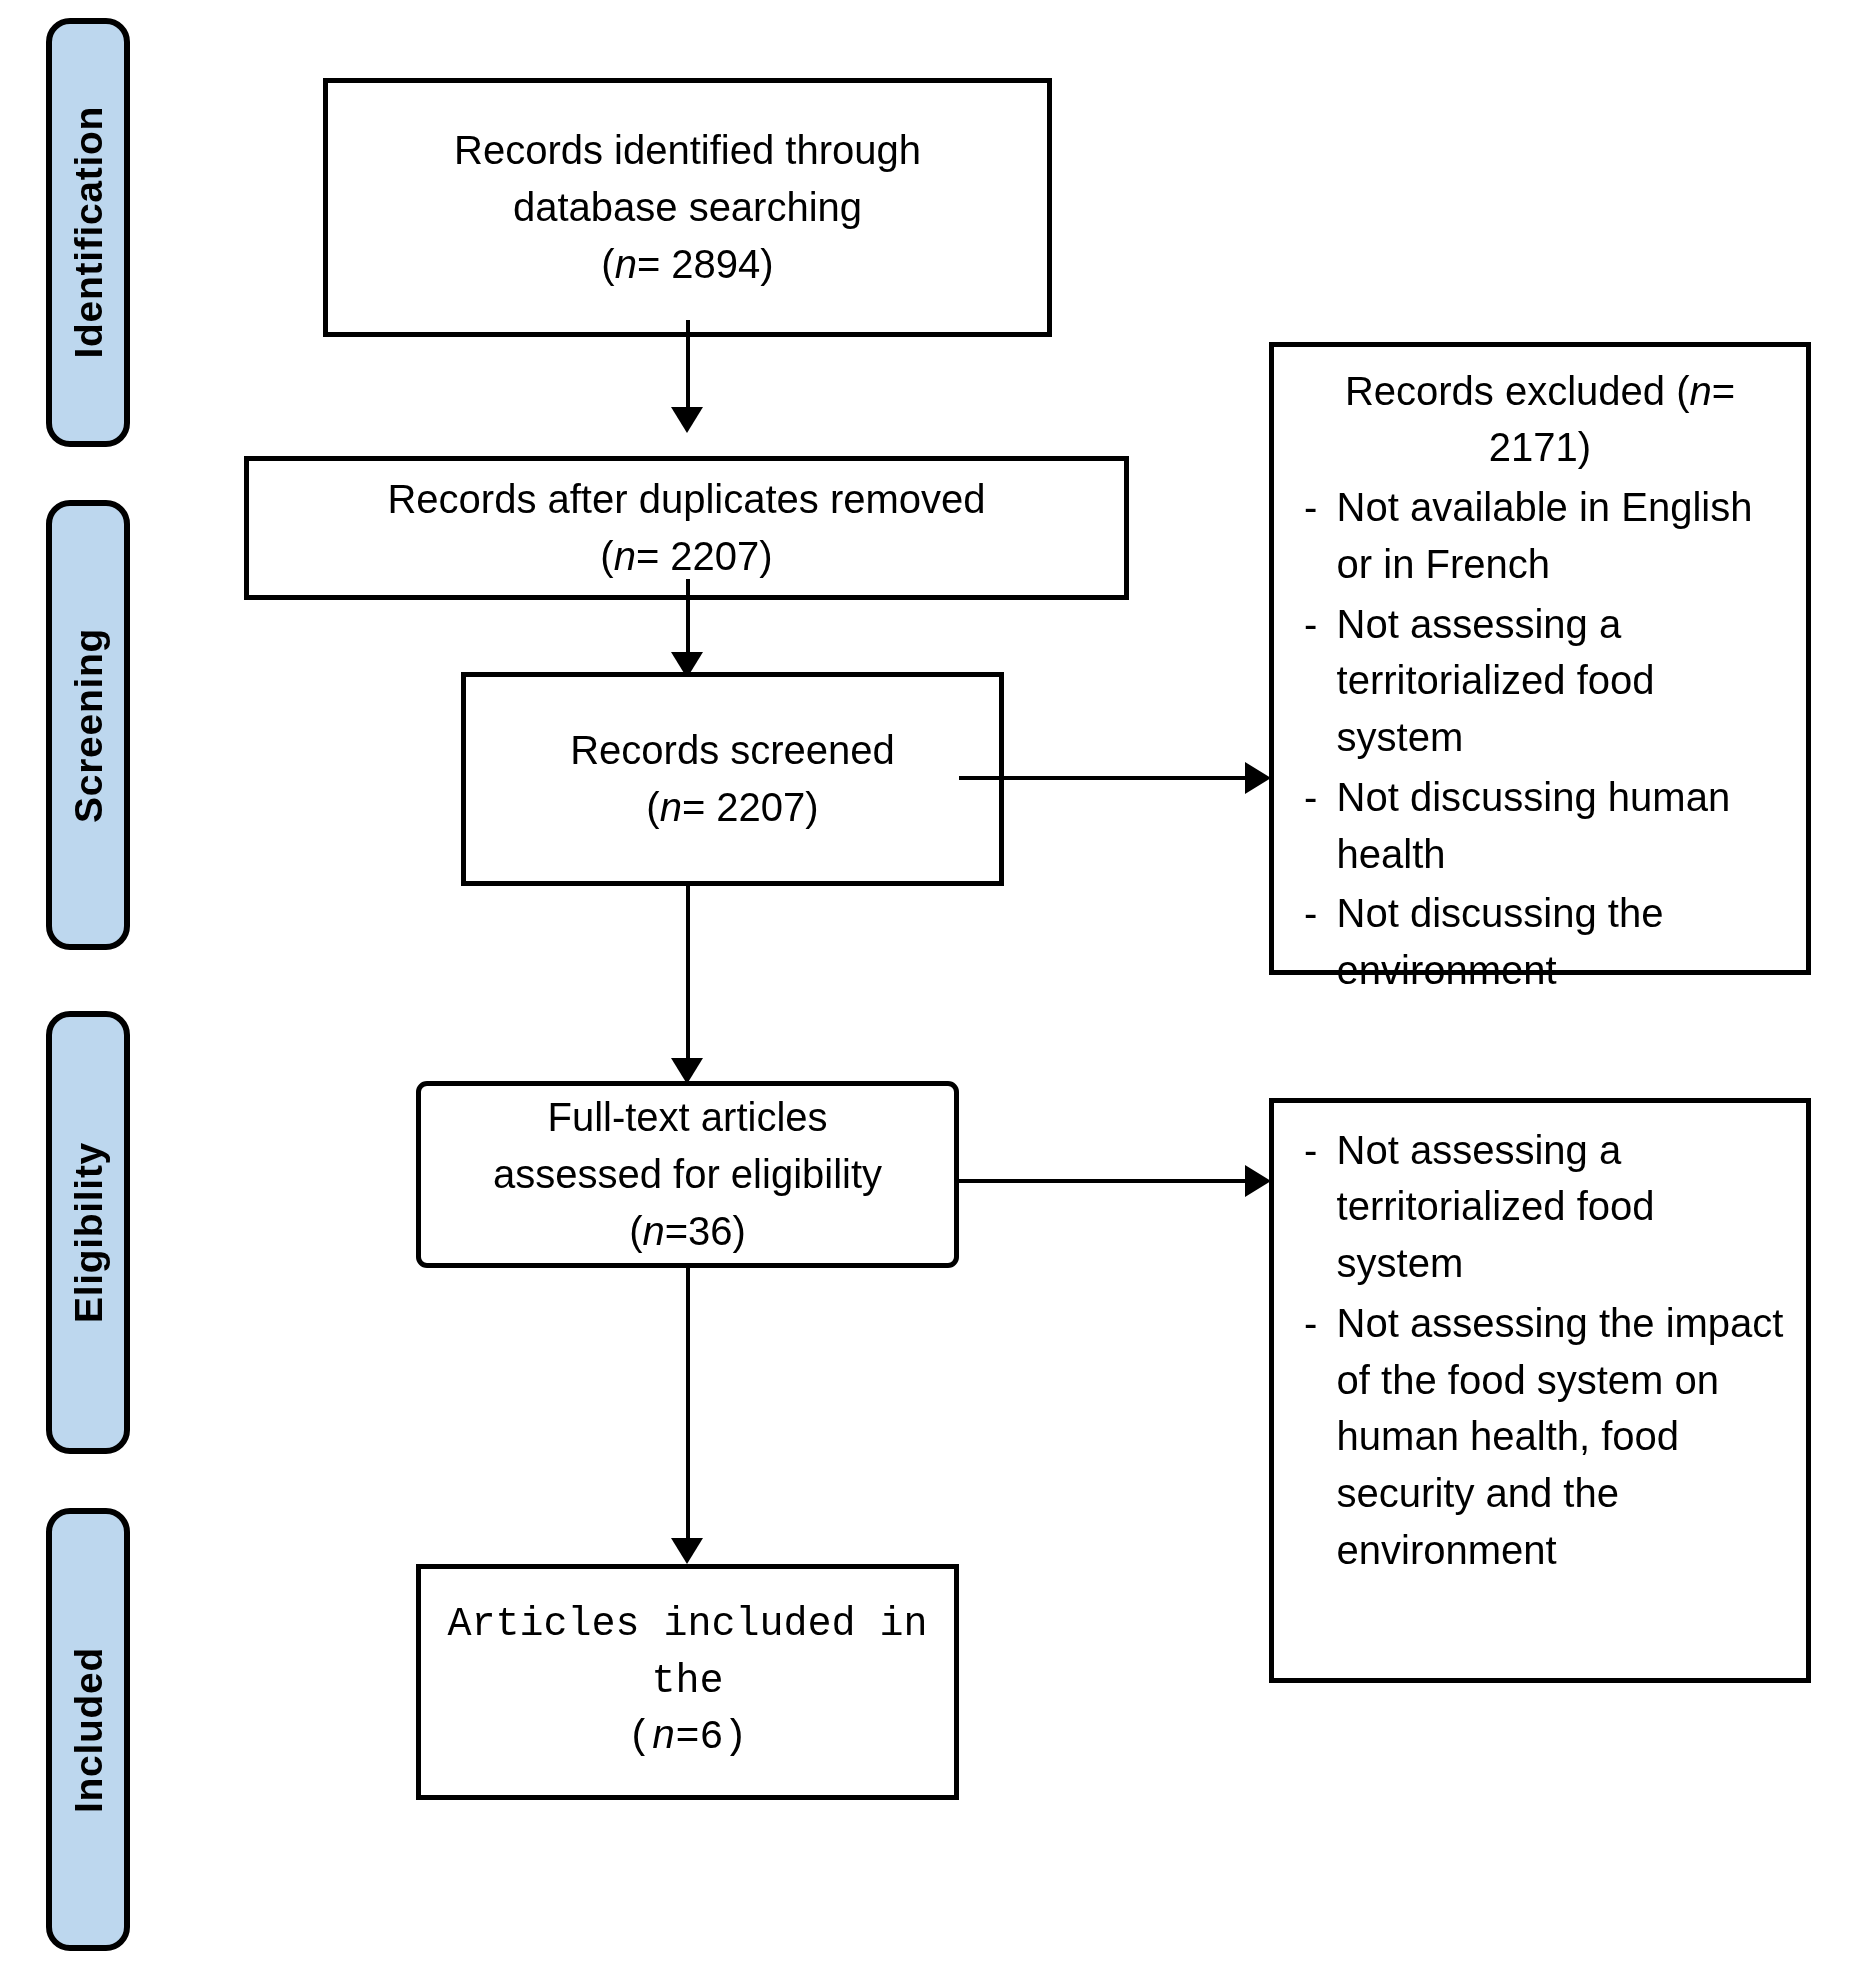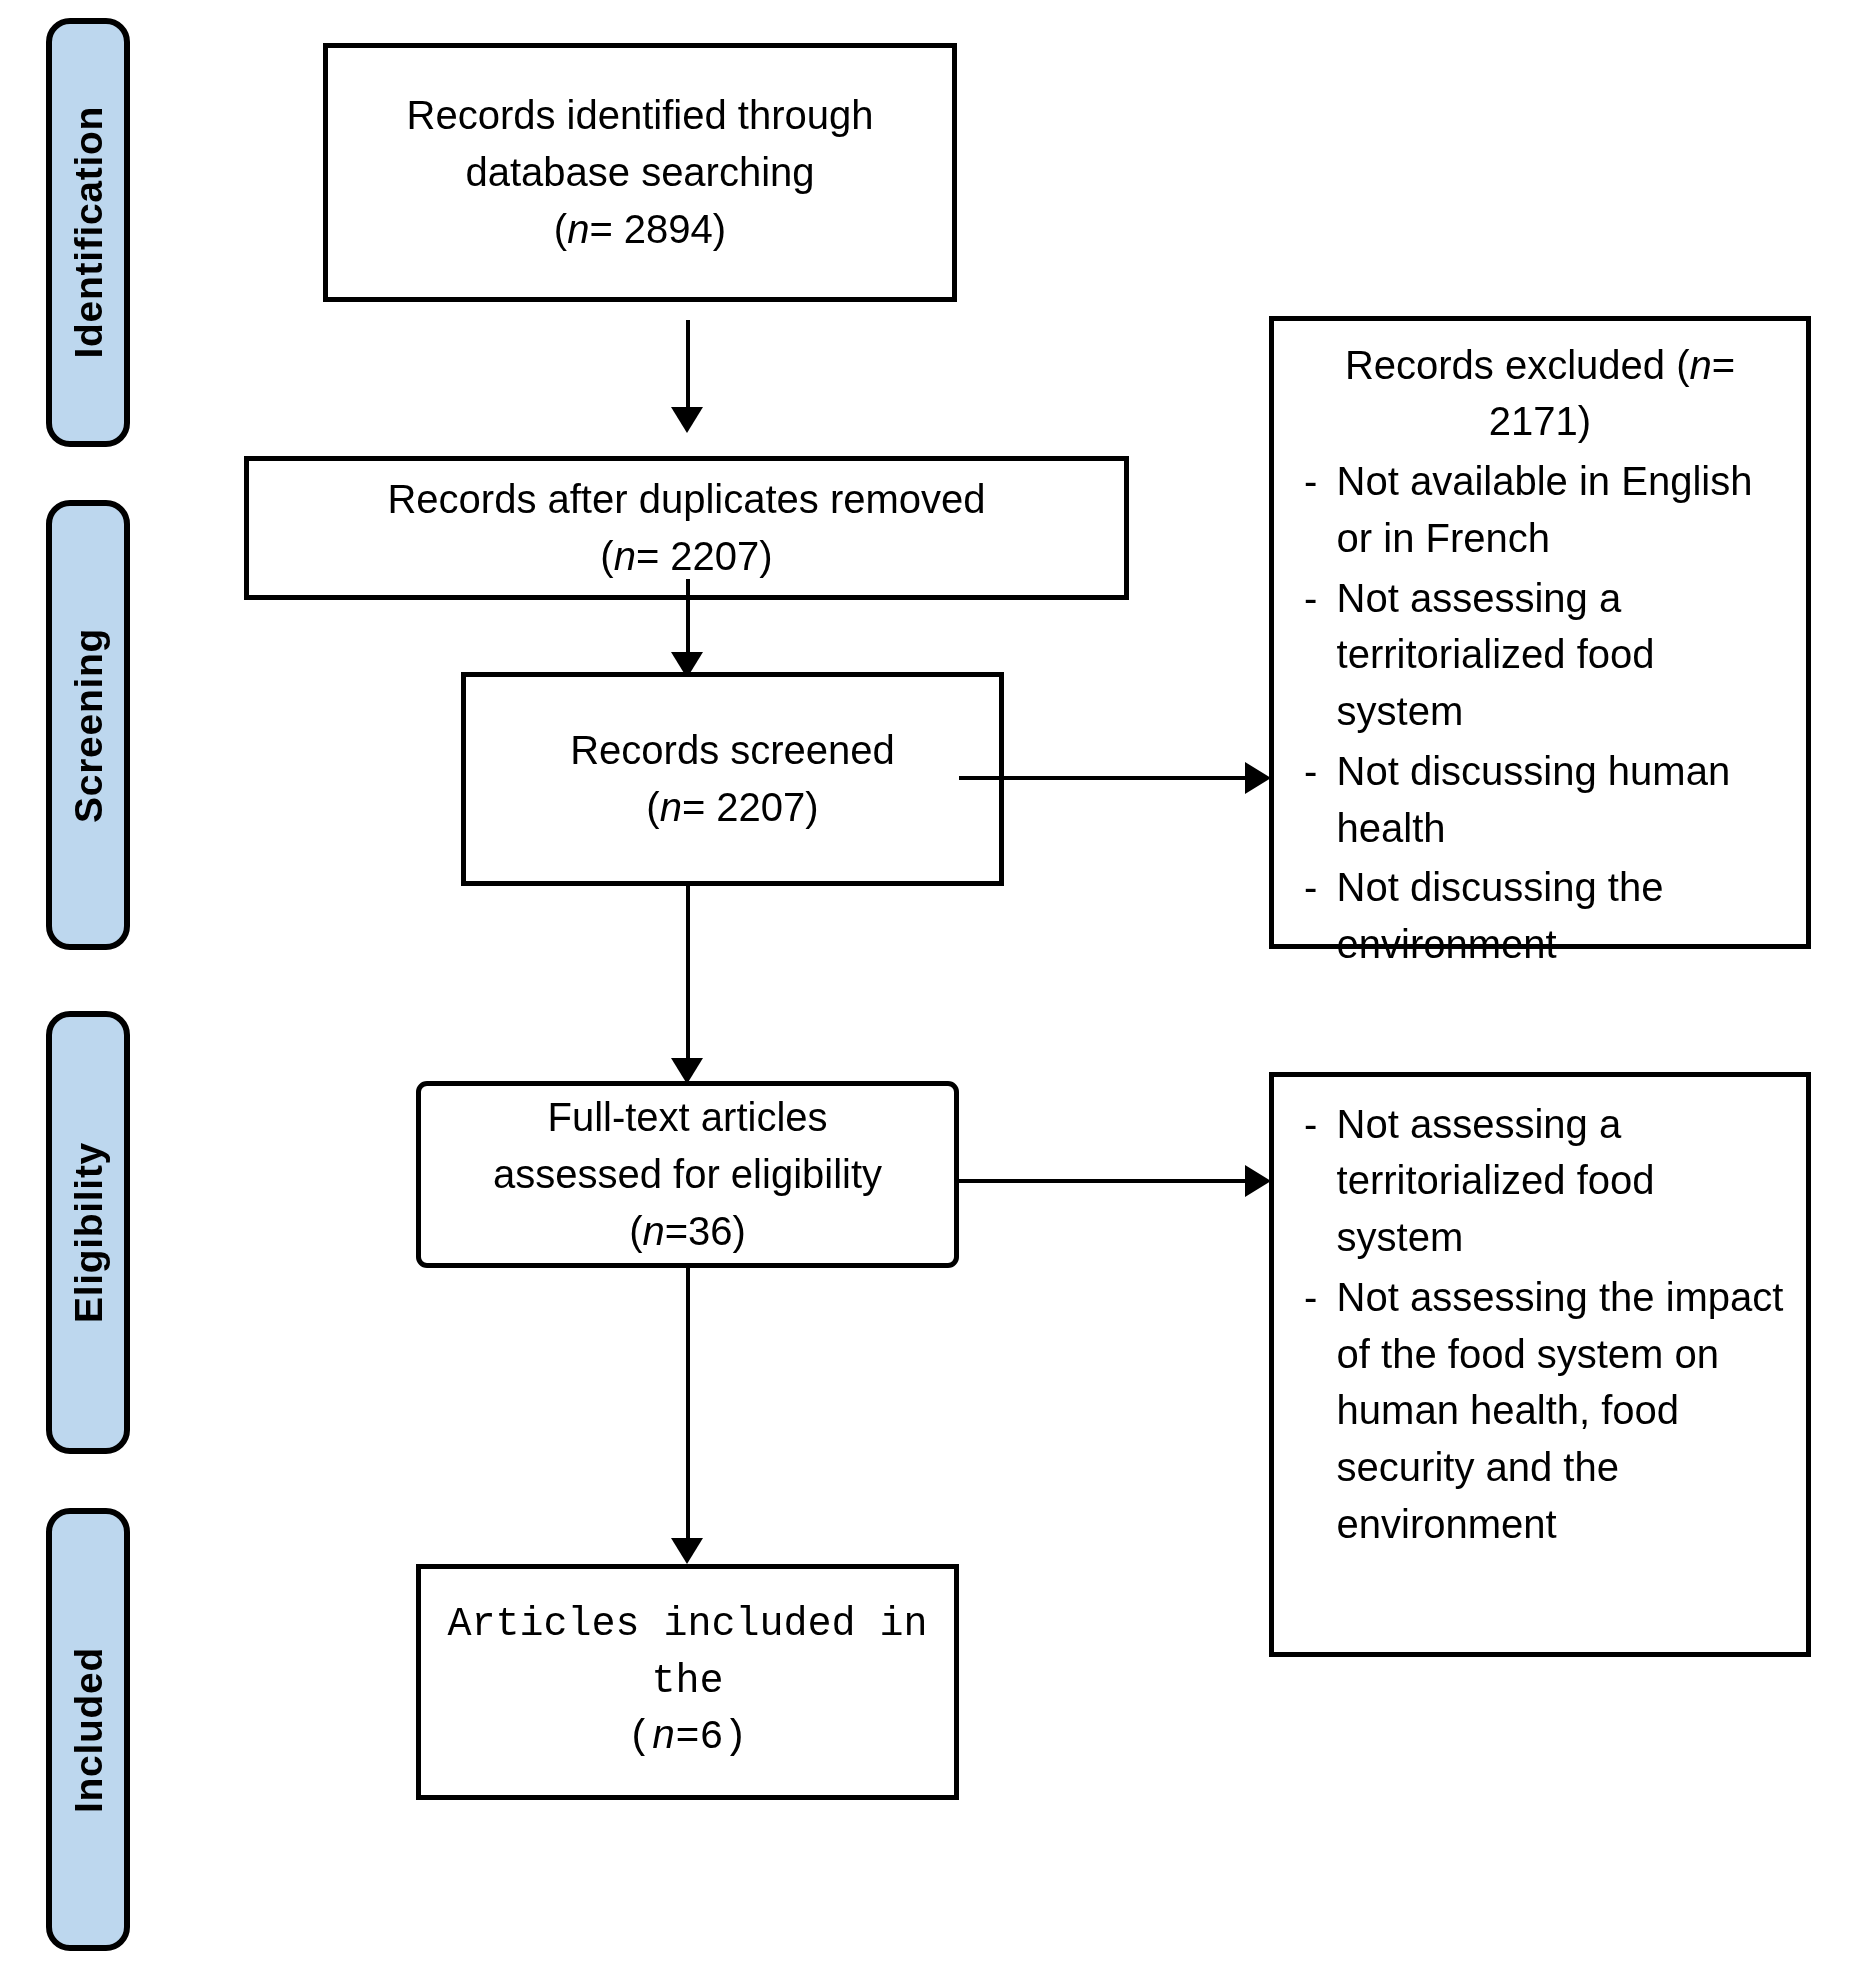--- a/index.html
+++ b/index.html
@@ -63,20 +63,21 @@
   .ital-n { font-style: italic; }
 
   
   .excl-box {
     position: absolute;
     background: #ffffff;
     border: 5px solid #000000;
     box-sizing: border-box;
     color: #000000;
     padding: 15.7px 18.6px 15.7px 18.6px;
+    margin-top: 26px;
   }
   .excl-head {
     text-align: center;
     font-size: 40px;
     line-height: 1.42;
   }
   .excl-list {
     margin: 0;
     padding: 0;
     list-style: none;
@@ -141,21 +142,21 @@
   </div>
 
   <div class="stage-pill" style="left:46px; top:1011px; width:84px; height:443px;">
     <span class="stage-text">Eligibility</span>
   </div>
 
   <div class="stage-pill" style="left:46px; top:1508px; width:84px; height:443px;">
     <span class="stage-text">Included</span>
   </div>
 
-  <div class="flow-box" style="left:323px; top:43px; width:634px; height:259px;">
+  <div class="flow-box" style="left:323px; top:78px; width:729px; height:259px;">
     <div class="box-text">
       <span class="nline">Records identified through</span>
       <span class="nline">database searching</span>
       <span class="nline"><span>(</span><span class="ital-n">n</span><span>= 2894)</span></span>
     </div>
   </div>
 
   <div class="vline" style="left:686px; top:320px; height:87px;"></div>
   <div class="arrow-down" style="left:671px; top:407px;"></div>
 

